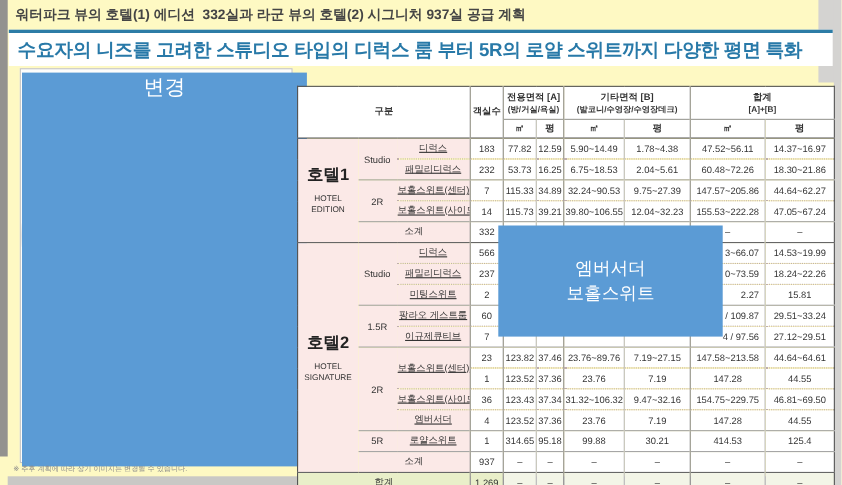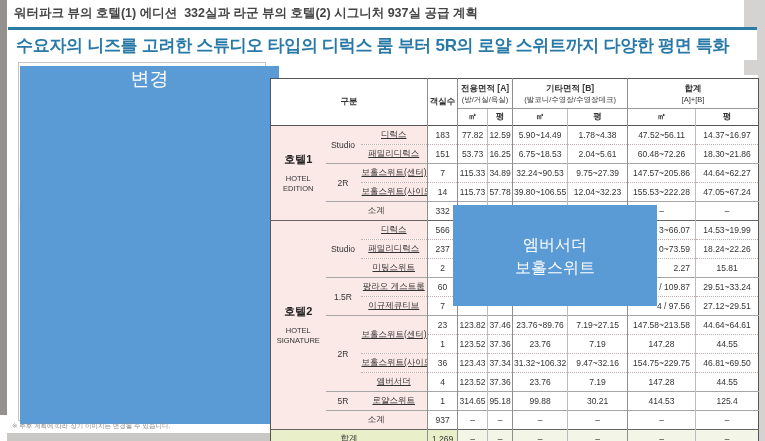--- a/index.html
+++ b/index.html
@@ -1,16 +1,16 @@
 <!DOCTYPE html>
 <html><head>
 <meta charset="utf-8">
 <style>
   html,body{margin:0;padding:0;background:#e8e7e5;}
-  .page{position:relative;width:765px;height:441px;background:#ffffff;overflow:hidden;
+  .page{position:relative;width:765px;height:441px;background:#fef9c3;overflow:hidden;
         font-family:"Liberation Sans","DejaVu Sans",sans-serif;}
   .abs{position:absolute;}
   
   .edge-left{left:0;top:26;width:7px;height:415px;background:#93928f;}
   .edge-right{right:0;top:0;width:7px;height:441px;background:#d4d3d1;}
   .corner-tr{left:744px;top:0;width:21px;height:75px;background:#d4d3d1;}
   .edge-bottom{left:7px;top:433px;width:751px;height:8px;background:#c9c8c5;}
   
   .title{left:14px;top:5px;font-size:12.5px;font-weight:bold;color:#454545;white-space:pre-wrap;}
   .subtitle{left:8px;top:27px;width:749px;height:33px;background:#ffffff;
@@ -24,25 +24,25 @@
   .changebox{left:20px;top:66px;width:259px;height:358px;background:#5b9bd5;
              display:flex;justify-content:center;color:#fff;font-size:19px;}
   .footnote{left:12px;top:422px;font-size:6.5px;color:#8a8a8a;}
   
   .tbl{left:270px;top:78px;}
   table{border-collapse:collapse;table-layout:fixed;width:488px;border:1.5px solid #555;
         font-size:8.5px;color:#333;}
   th,td{padding:0 1px;text-align:center;vertical-align:middle;overflow:hidden;white-space:nowrap;}
   thead tr.h1 th{height:29px;background:#fff;font-weight:bold;font-size:8.5px;}
   thead tr.h2 th{height:16px;background:#fff;font-weight:bold;font-size:8.5px;}
-  thead th .sm{font-weight:normal;font-size:7.5px;display:block;}
+  thead th .sm{font-weight:bold;font-size:7.5px;display:block;}
   tbody td{height:18px;background:#fff;}
   td.g,td.sub,td.nm,td.lab{background:#fbe9e7;}
   td.nm{font-size:8.5px;text-decoration:underline;}
-  .ghotel{font-size:11px;font-weight:bold;color:#222;}
+  .ghotel{font-size:15px;font-weight:bold;color:#222;}
   .gen{font-size:7.5px;color:#333;margin-top:7px;line-height:1.3;}
   
   .bl{border-left:1px solid #8f8f8f;}
   .bll{border-left:1px solid #bdbdbd;}
   
   tbody tr:first-child td{border-top:1.5px solid #555;}
   tr.dot td{border-top:1px dotted #bfaeac;}
   tr.solid td{border-top:1px solid #a6a6a6;}
   tr.sec td{border-top:1.5px solid #666;}
   thead tr.h2 th{border-top:1px solid #999;}
@@ -144,21 +144,21 @@
           <td class="cnt bl">183</td>
           <td class="n bl">77.82</td>
           <td class="n bll">12.59</td>
           <td class="n bl">5.90~14.49</td>
           <td class="n bll">1.78~4.38</td>
           <td class="n bl">47.52~56.11</td>
           <td class="n bll">14.37~16.97</td>
         </tr>
         <tr class="dot">
           <td class="nm">패밀리디럭스</td>
-          <td class="cnt bl">151</td>
+          <td class="cnt bl">232</td>
           <td class="n bl">53.73</td>
           <td class="n bll">16.25</td>
           <td class="n bl">6.75~18.53</td>
           <td class="n bll">2.04~5.61</td>
           <td class="n bl">60.48~72.26</td>
           <td class="n bll">18.30~21.86</td>
         </tr>
         <tr class="solid">
           <td class="sub" rowspan="2">2R</td>
           <td class="nm">보홀스위트(센터)</td>
@@ -167,21 +167,21 @@
           <td class="n bll">34.89</td>
           <td class="n bl">32.24~90.53</td>
           <td class="n bll">9.75~27.39</td>
           <td class="n bl">147.57~205.86</td>
           <td class="n bll">44.64~62.27</td>
         </tr>
         <tr class="dot">
           <td class="nm">보홀스위트(사이드)</td>
           <td class="cnt bl">14</td>
           <td class="n bl">115.73</td>
-          <td class="n bll">57.78</td>
+          <td class="n bll">39.21</td>
           <td class="n bl">39.80~106.55</td>
           <td class="n bll">12.04~32.23</td>
           <td class="n bl">155.53~222.28</td>
           <td class="n bll">47.05~67.24</td>
         </tr>
         <tr class="solid">
           <td class="lab" colspan="2">소계</td>
           <td class="cnt bl">332</td>
           <td class="n bl"></td>
           <td class="n bll"></td>

